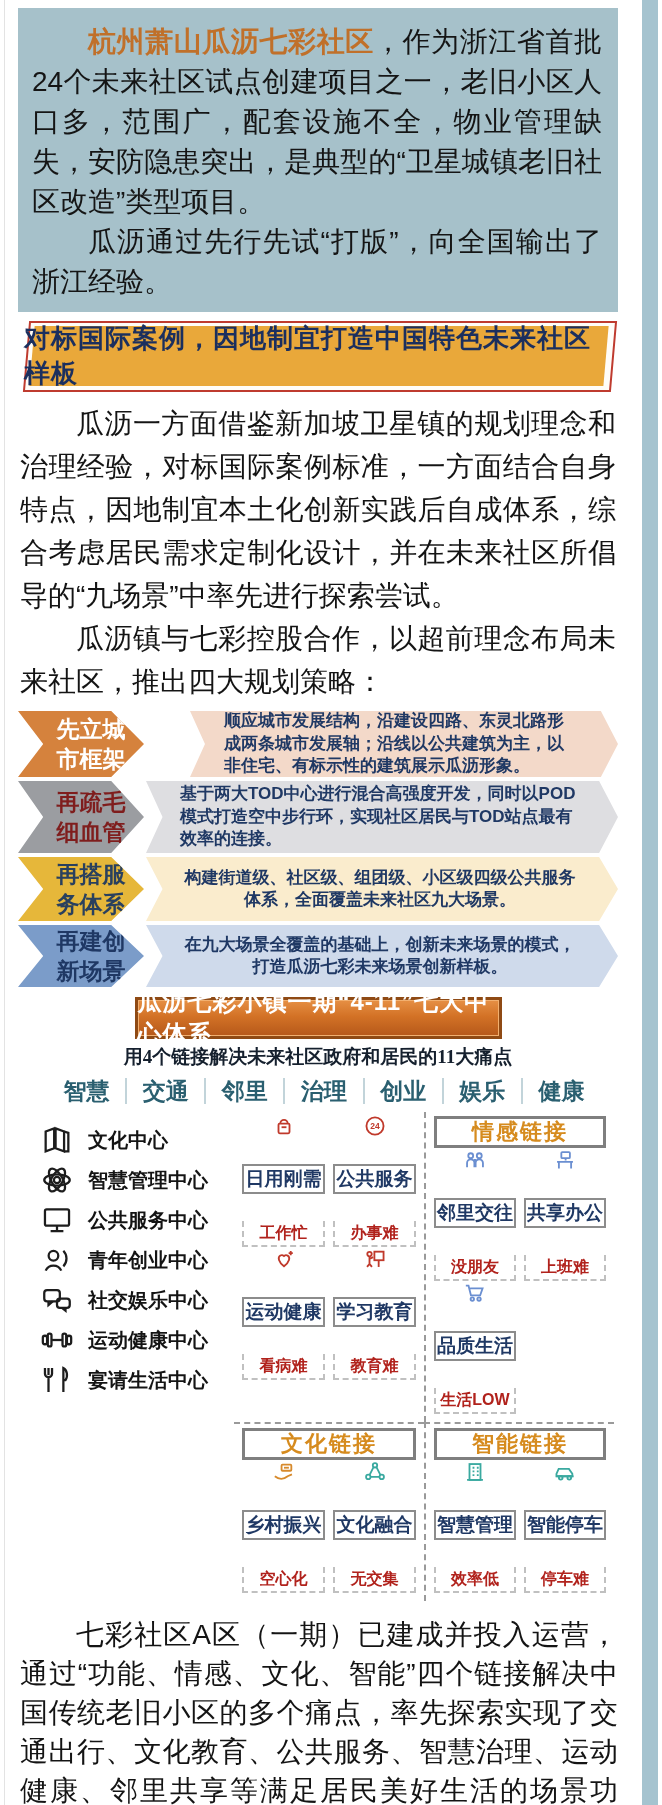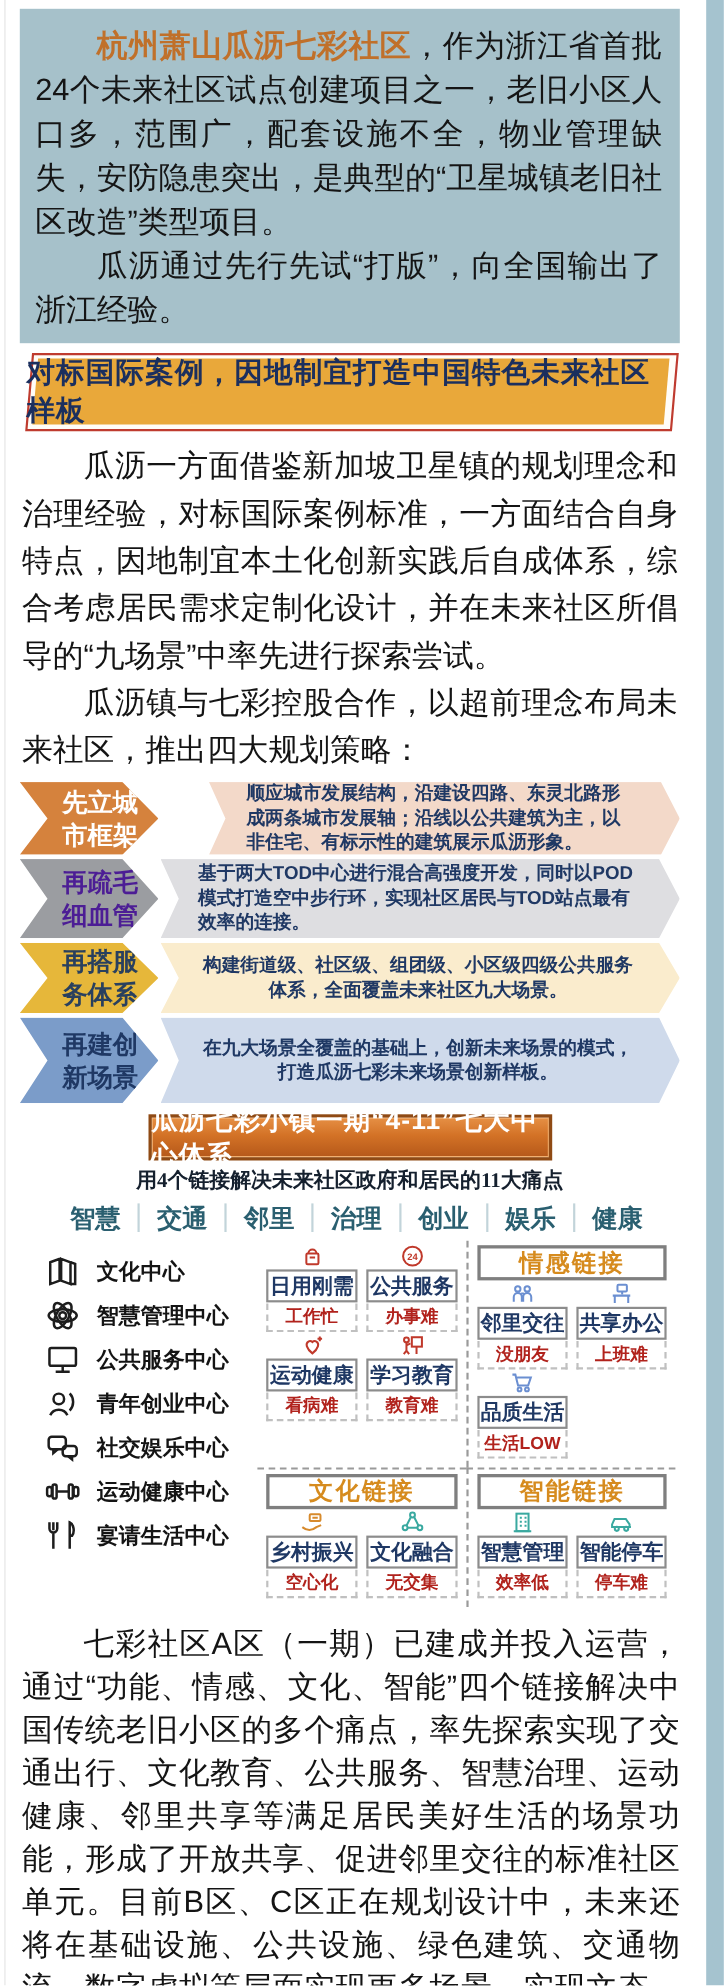--- a/index.html
+++ b/index.html
@@ -52,24 +52,24 @@
     display:flex; align-items:center; justify-content:center; text-align:center;
     font-size:23px; font-weight:bold; line-height:1.32;
     padding-left:28px; padding-right:8px;
   }
   .s-body {
     flex:1; clip-path:polygon(0 0,96% 0,100% 50%,96% 100%,0 100%,3.5% 50%);
     display:flex; align-items:center;
     padding:6px 38px 6px 34px;
     font-size:17px; line-height:1.32; font-weight:bold; color:#1f3864;
   }
-  .s1 { height:66px;gap:44px; } .s2 { height:72px; } .s3 { height:64px; } .s4 { height:78px; }
+  .s1 { height:66px;gap:44px; } .s2 { height:72px; } .s3 { height:64px; } .s4 { height:62px; }
   .s1 .s-label { background:#d5823d; color:#ffffff; }
   .s1 .s-body  { background:#f3d9c9; }
-  .s2 .s-label { background:#9b9da1; color:#4c1d95; }
+  .s2 .s-label { background:#9b9da1; color:#7f1d1d; }
   .s2 .s-body  { background:#dedee1; }
   .s3 .s-label { background:#e6b73a; color:#29405e; }
   .s3 .s-body  { background:#faeccd; }
   .s4 .s-label { background:#7b9cc9; color:#1f3864; }
   .s4 .s-body  { background:#cfdaeb; }
   .s3 .s-body,.s4 .s-body { justify-content:center; text-align:center; }
 
   
   .center-title {
     margin:10px auto 0 auto; width:367px; height:42px;
@@ -103,21 +103,21 @@
   .links-area { flex:1; display:grid; grid-template-columns:1fr 1fr; margin-right:4px; }
   .link-group { padding:2px 6px 8px 6px; }
   .lg-right { border-left:2px dashed #9a9a9a; }
   .lg-bottom { border-top:2px dashed #9a9a9a; }
   .link-header {
     border:3px solid #7f7f7f; background:#ffffff; height:32px; margin:2px 2px 0 2px;
     display:flex; align-items:center; justify-content:center;
     font-size:22px; font-weight:bold; color:#d68b1e; letter-spacing:2px;
   }
   .link-items { display:grid; grid-template-columns:1fr 1fr; column-gap:8px; padding:0 2px; }
-  .link-item { display:flex; flex-direction:column; }
+  .link-item { display:flex; flex-direction:column;gap:26px; }
   .li-icon { height:24px; display:flex; align-items:flex-end; justify-content:center; padding-bottom:1px; }
   .li-icon svg { width:22px; height:22px; fill:none; stroke-width:1.5; }
   .ic-red svg { stroke:#c0392b; } .ic-blue svg { stroke:#6b8fd1; }
   .ic-teal svg { stroke:#3aa9a0; } .ic-orange svg { stroke:#d78a2c; }
   .li-main {
     border:2.5px solid #8c8c8c; background:#fff; height:30px;
     display:flex; align-items:center; justify-content:center;
     font-size:19px; font-weight:bold; color:#1f3864;
   }
   .li-pain {

